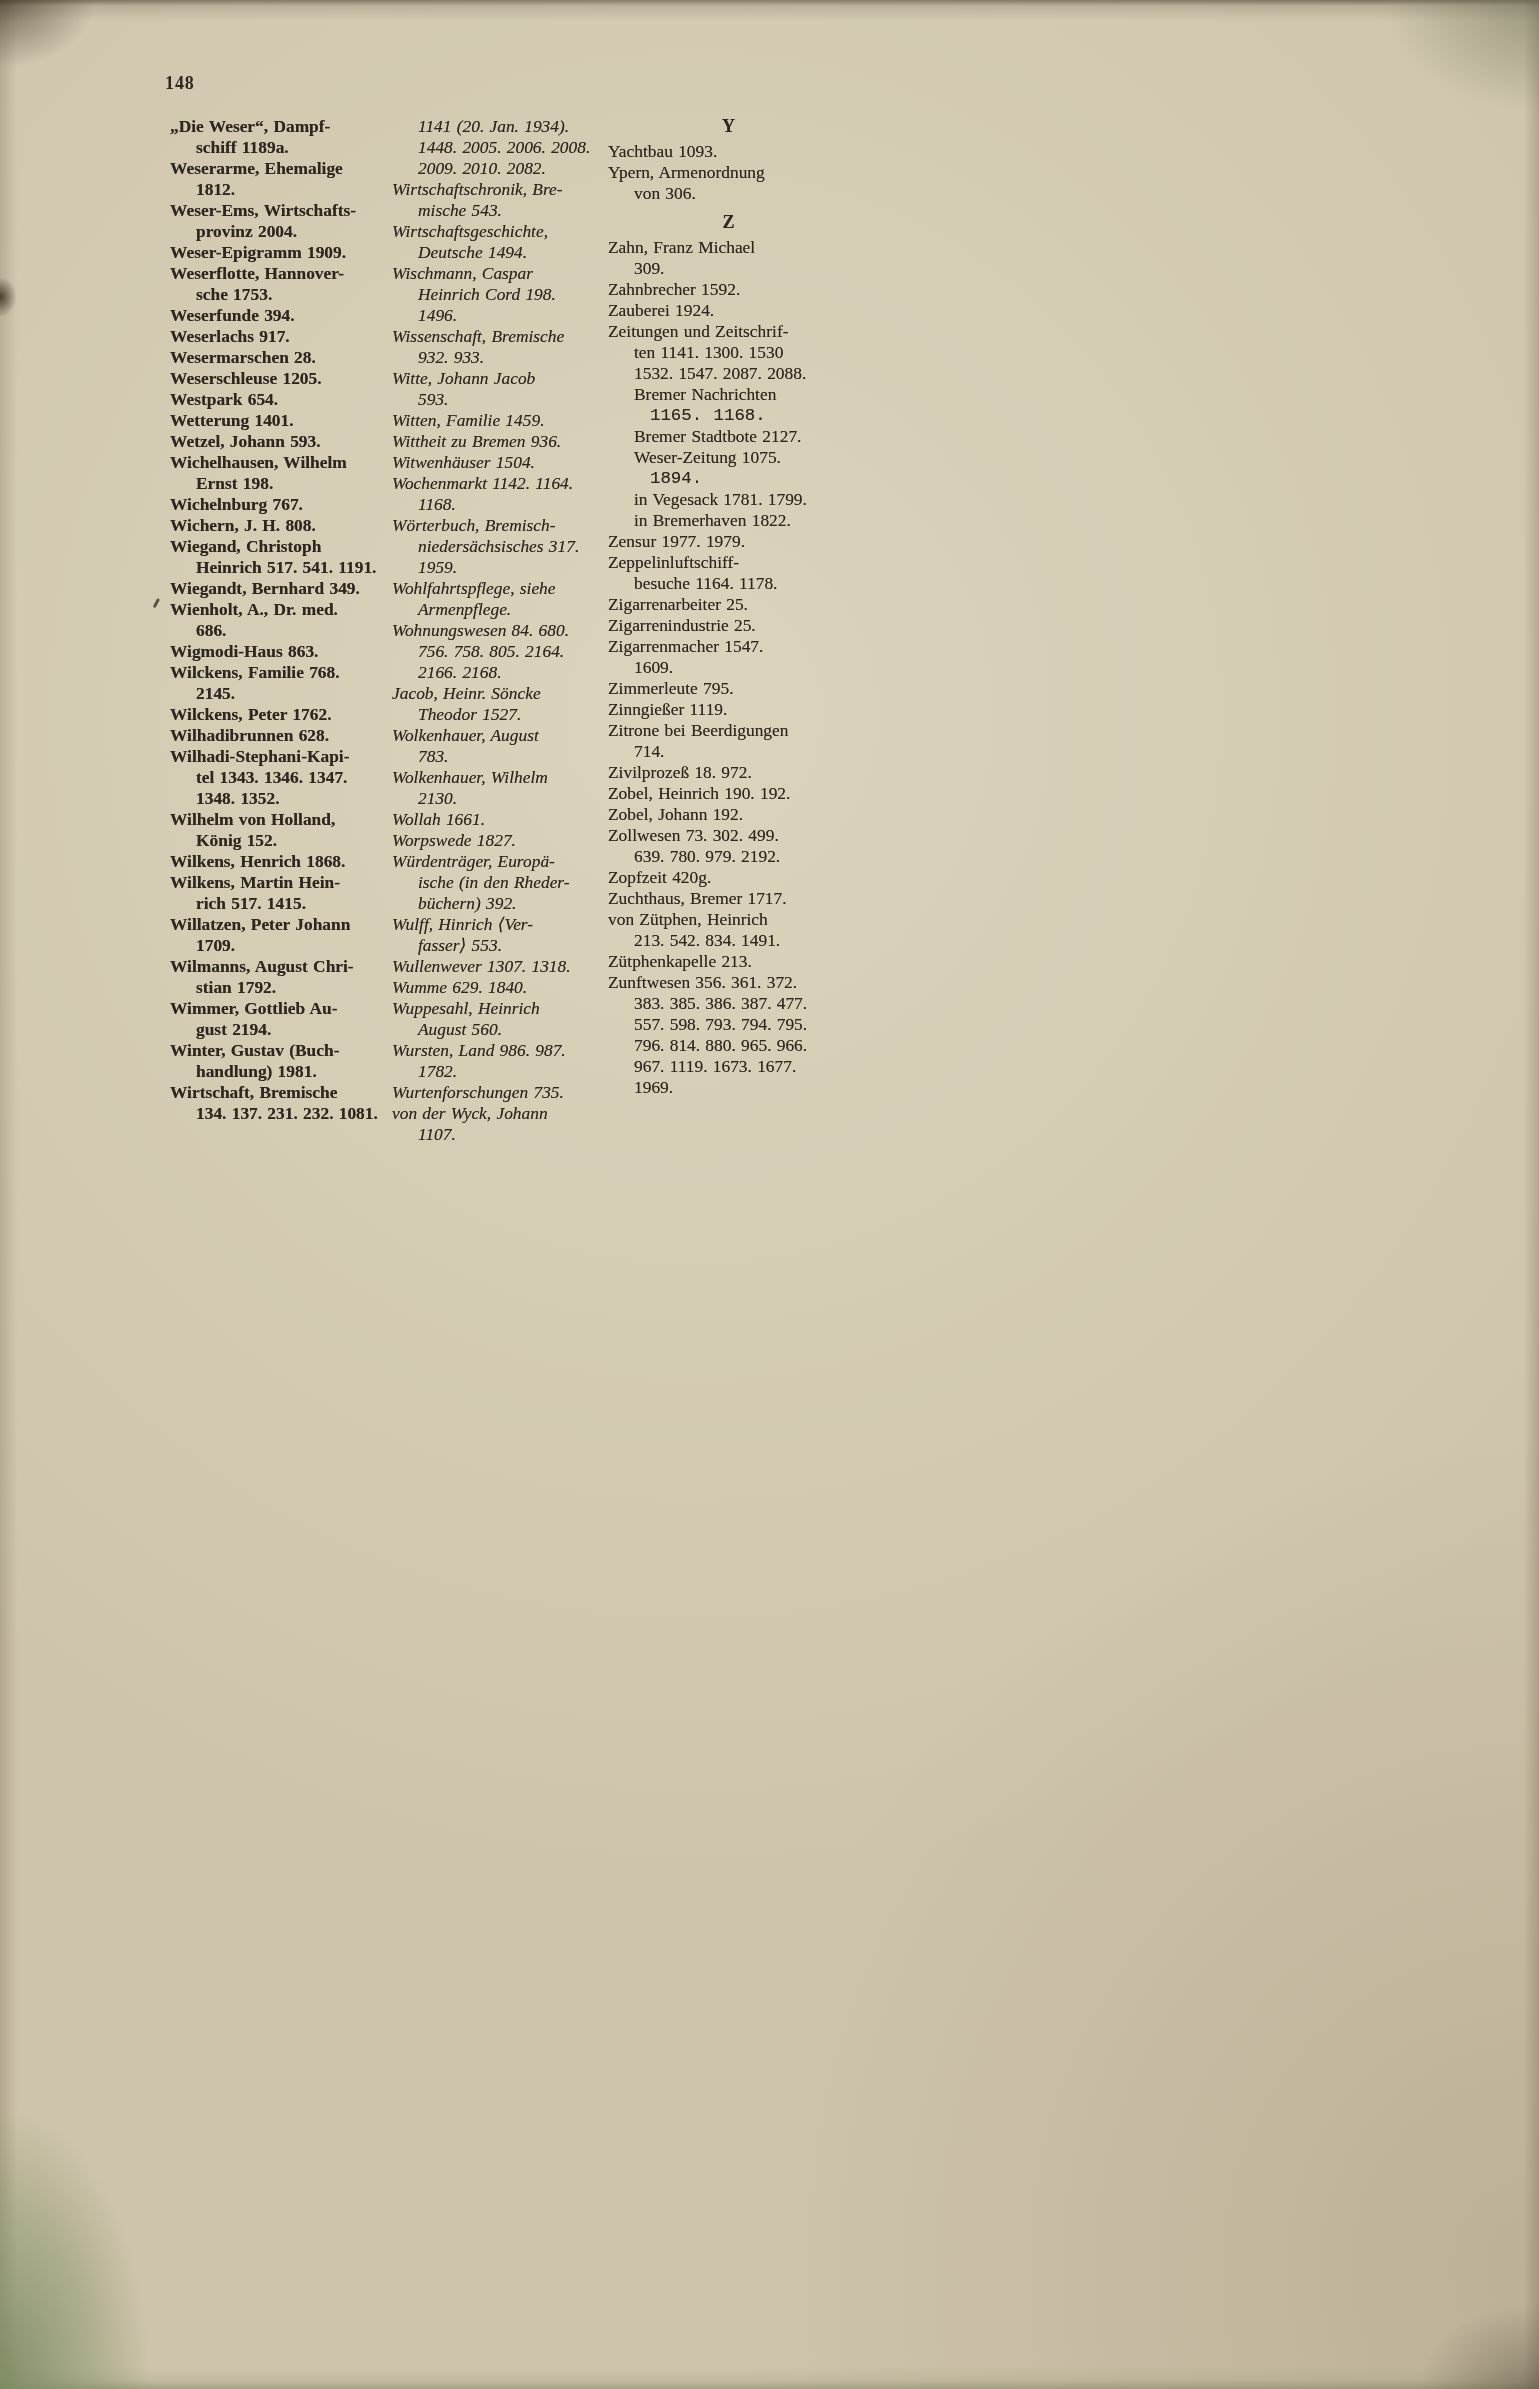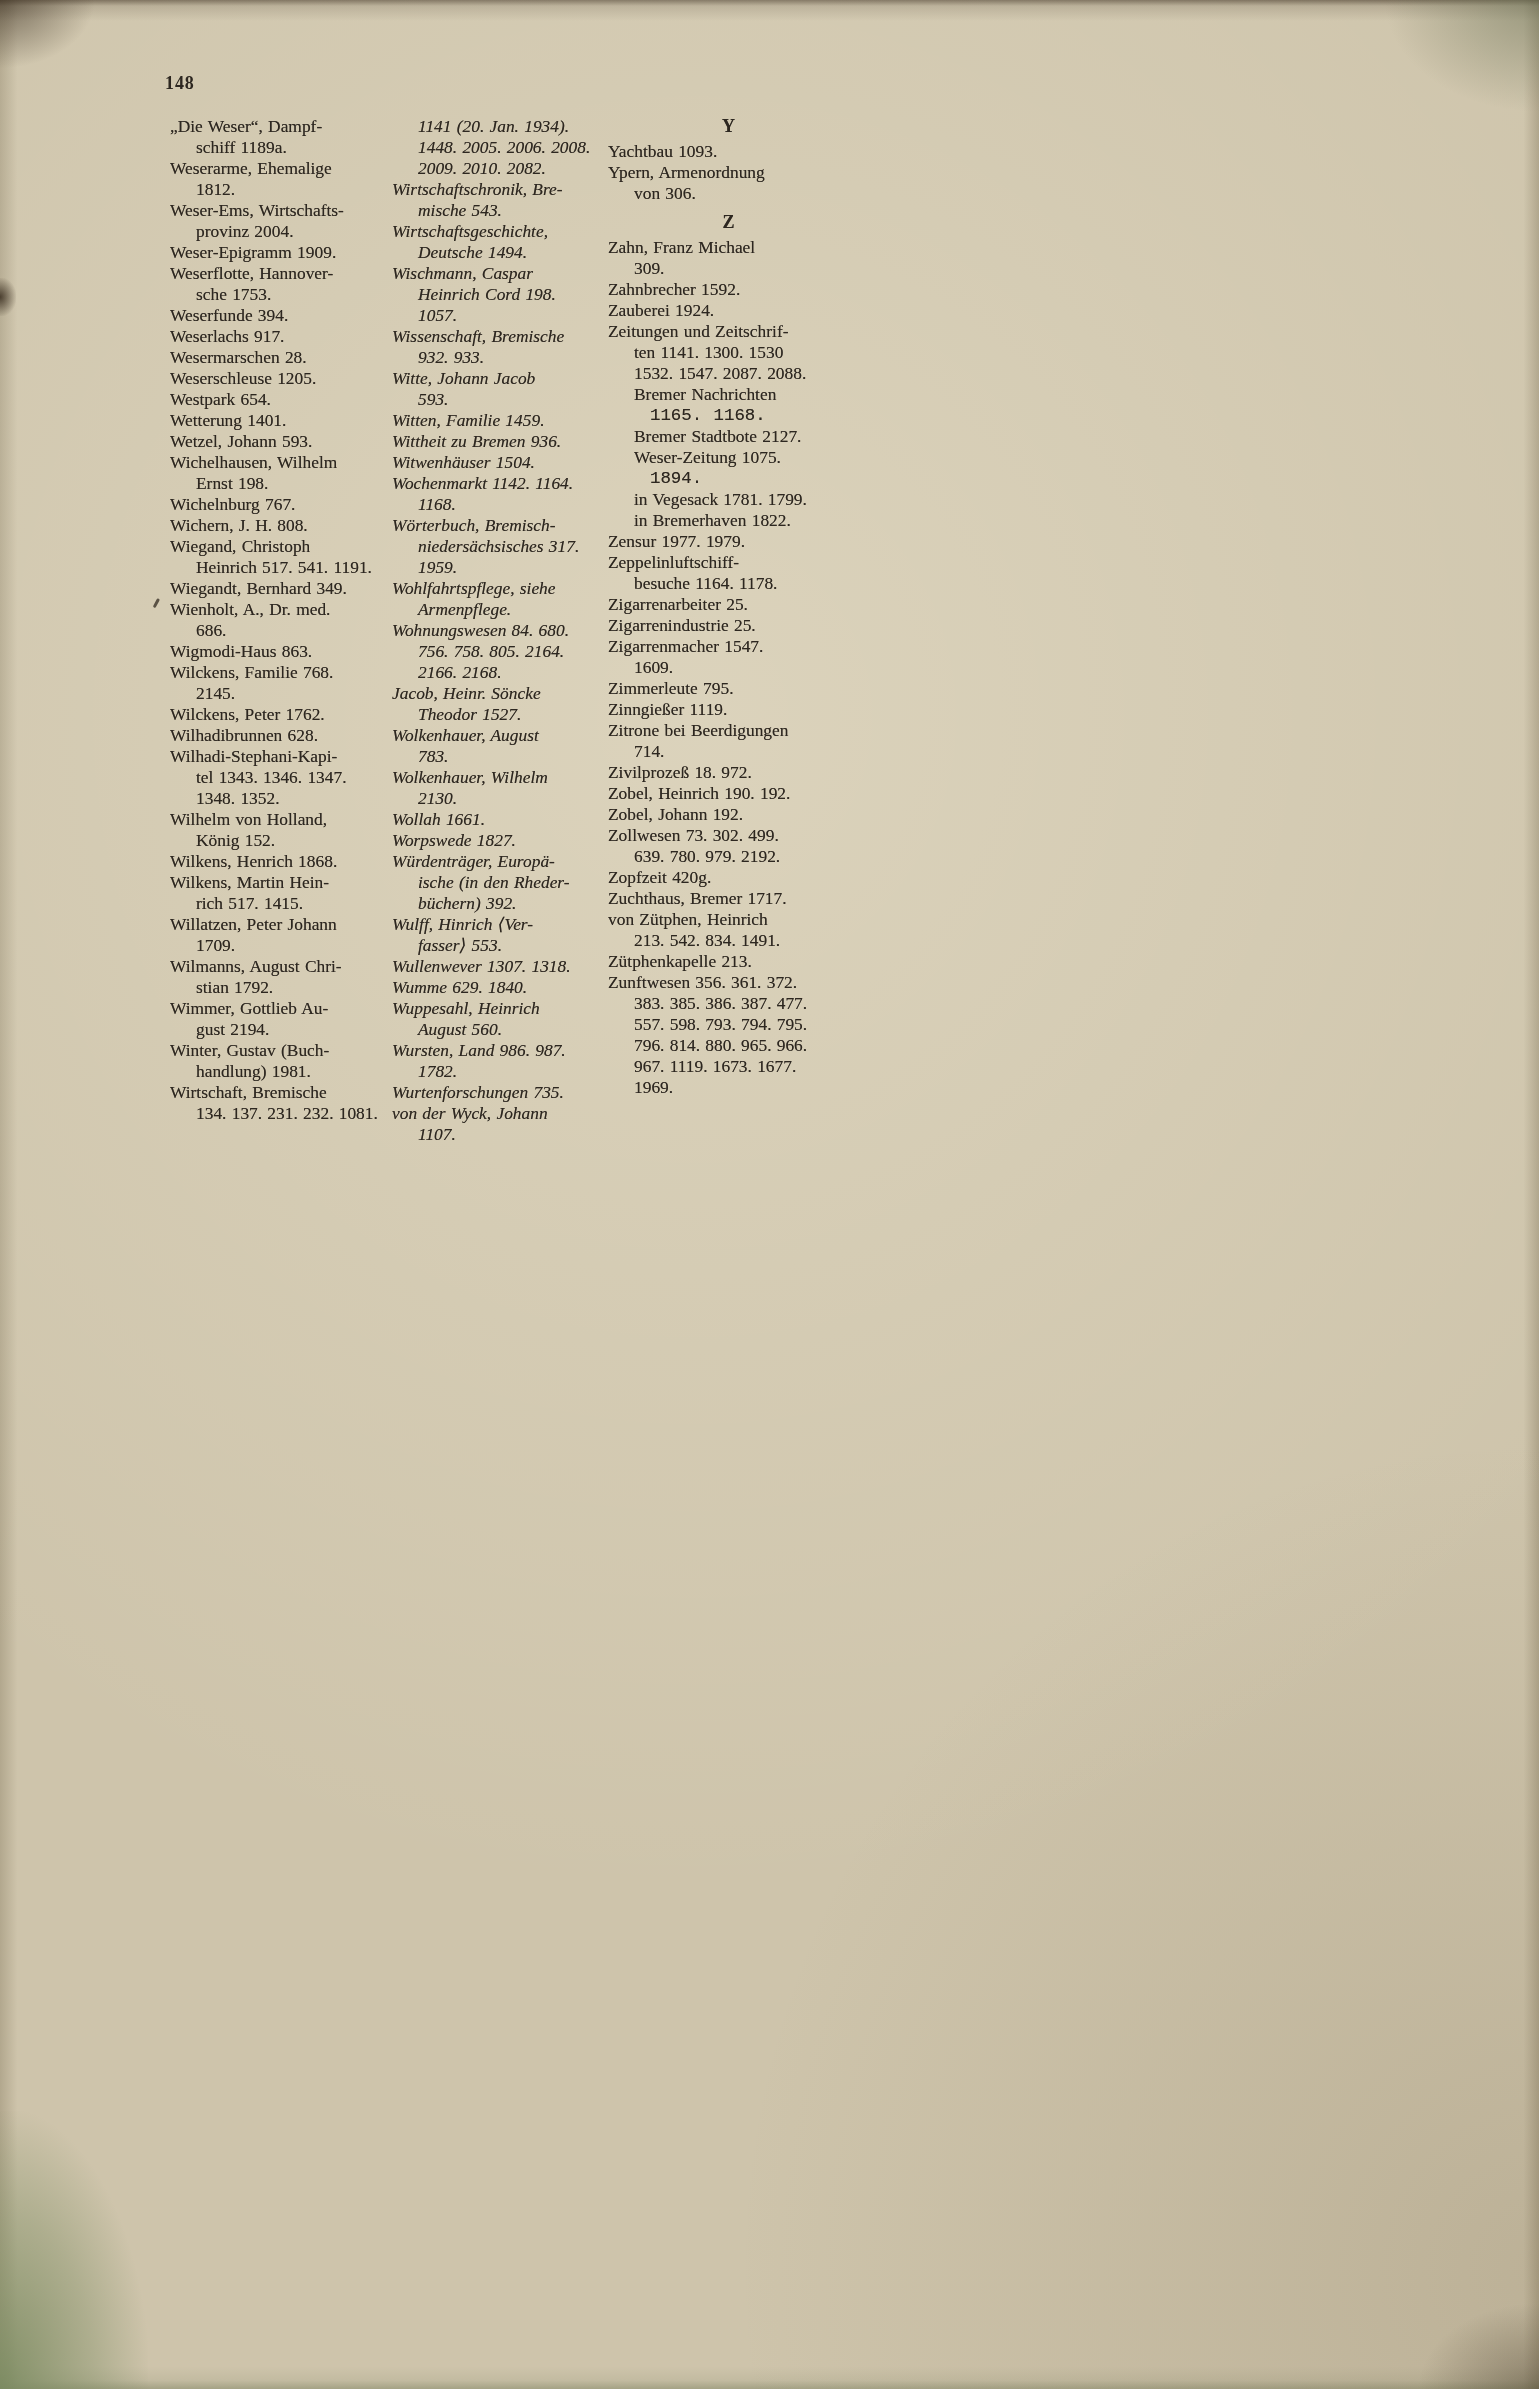--- a/index.html
+++ b/index.html
@@ -62,21 +62,21 @@
     letter-spacing: 0.9px;
   }
   .col {
     position: absolute;
     top: 116px;
     font-size: 17.4px;
     line-height: 21px;
     word-spacing: 0.9px;
     text-shadow: 0 0 0.4px rgba(45,39,32,0.55);
   }
-  #col1 { left: 170px; width: 219px; }
+  #col1 { left: 170px; width: 219px; font-weight: bold; }
   #col2 { left: 392px; width: 219px; font-style: italic; }
   #col3 { left: 608px; width: 241px; }
   .ln { white-space: nowrap; }
   .ln.i1 { padding-left: 26px; }
   .ln.i2 { padding-left: 42px; font-family: Liberation Mono, monospace; }
   .ln.hdr {
     text-align: center;
     font-weight: bold;
     font-size: 18px;
     padding-left: 0;
@@ -147,21 +147,21 @@
   <div class="col" id="col2">
       <div class="ln i1">1141 (20. Jan. 1934).</div>
       <div class="ln i1">1448. 2005. 2006. 2008.</div>
       <div class="ln i1">2009. 2010. 2082.</div>
       <div class="ln">Wirtschaftschronik, Bre-</div>
       <div class="ln i1">mische 543.</div>
       <div class="ln">Wirtschaftsgeschichte,</div>
       <div class="ln i1">Deutsche 1494.</div>
       <div class="ln">Wischmann, Caspar</div>
       <div class="ln i1">Heinrich Cord 198.</div>
-      <div class="ln i1">1057.</div>
+      <div class="ln i1">1496.</div>
       <div class="ln">Wissenschaft, Bremische</div>
       <div class="ln i1">932. 933.</div>
       <div class="ln">Witte, Johann Jacob</div>
       <div class="ln i1">593.</div>
       <div class="ln">Witten, Familie 1459.</div>
       <div class="ln">Wittheit zu Bremen 936.</div>
       <div class="ln">Witwenhäuser 1504.</div>
       <div class="ln">Wochenmarkt 1142. 1164.</div>
       <div class="ln i1">1168.</div>
       <div class="ln">Wörterbuch, Bremisch-</div>

